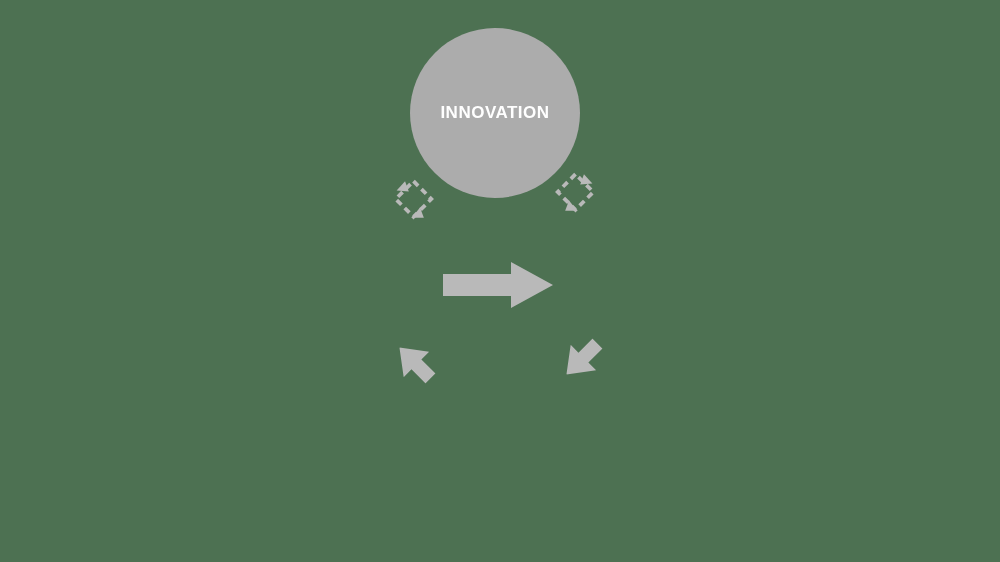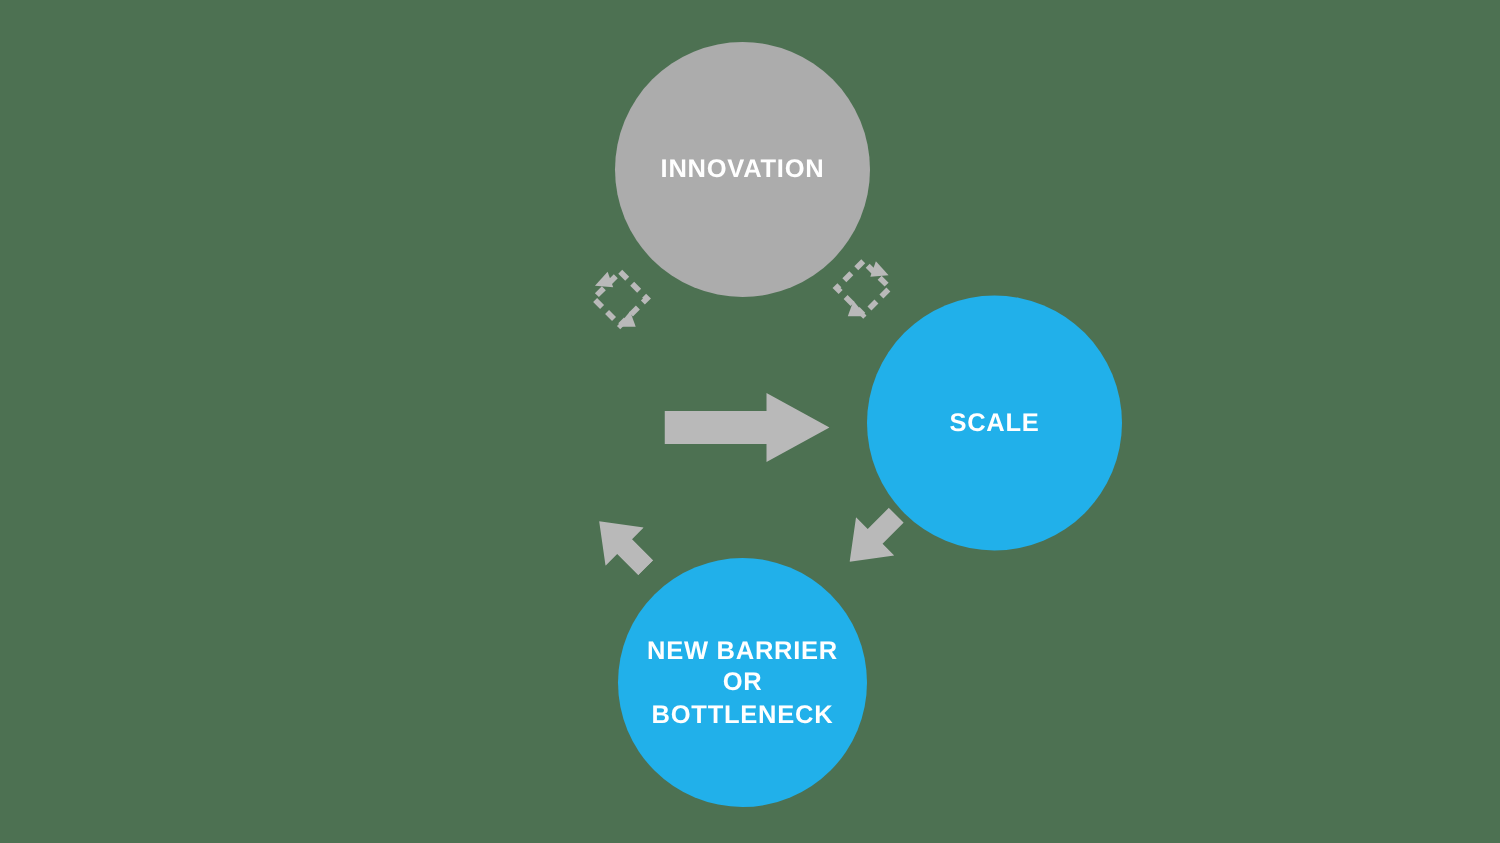--- a/index.html
+++ b/index.html
@@ -57,29 +57,21 @@
 </head>
 <body>
 
 <div class="stage">
 
   <div class="circle node-gray n-innovation">
     <span class="label">INNOVATION</span>
   </div>
 
 
-  <div class="circle node-blue n-scale">
-    <span class="label">SCALE</span>
-  </div>
 
-  <div class="circle node-blue n-barrier">
-    <span class="label">NEW BARRIER
-OR
-BOTTLENECK</span>
-  </div>
 
   <svg class="arrow-solid a-mid" viewBox="0 0 110 46">
     <polygon points="0,12 68,12 68,0 110,23 68,46 68,34 0,34"></polygon>
   </svg>
 
   <svg class="arrow-solid a-downleft" viewBox="0 0 44 36">
     <polygon points="0,11 20,11 20,0 44,18 20,36 20,25 0,25"></polygon>
   </svg>
 
   <svg class="arrow-solid a-upleft" viewBox="0 0 44 36">

